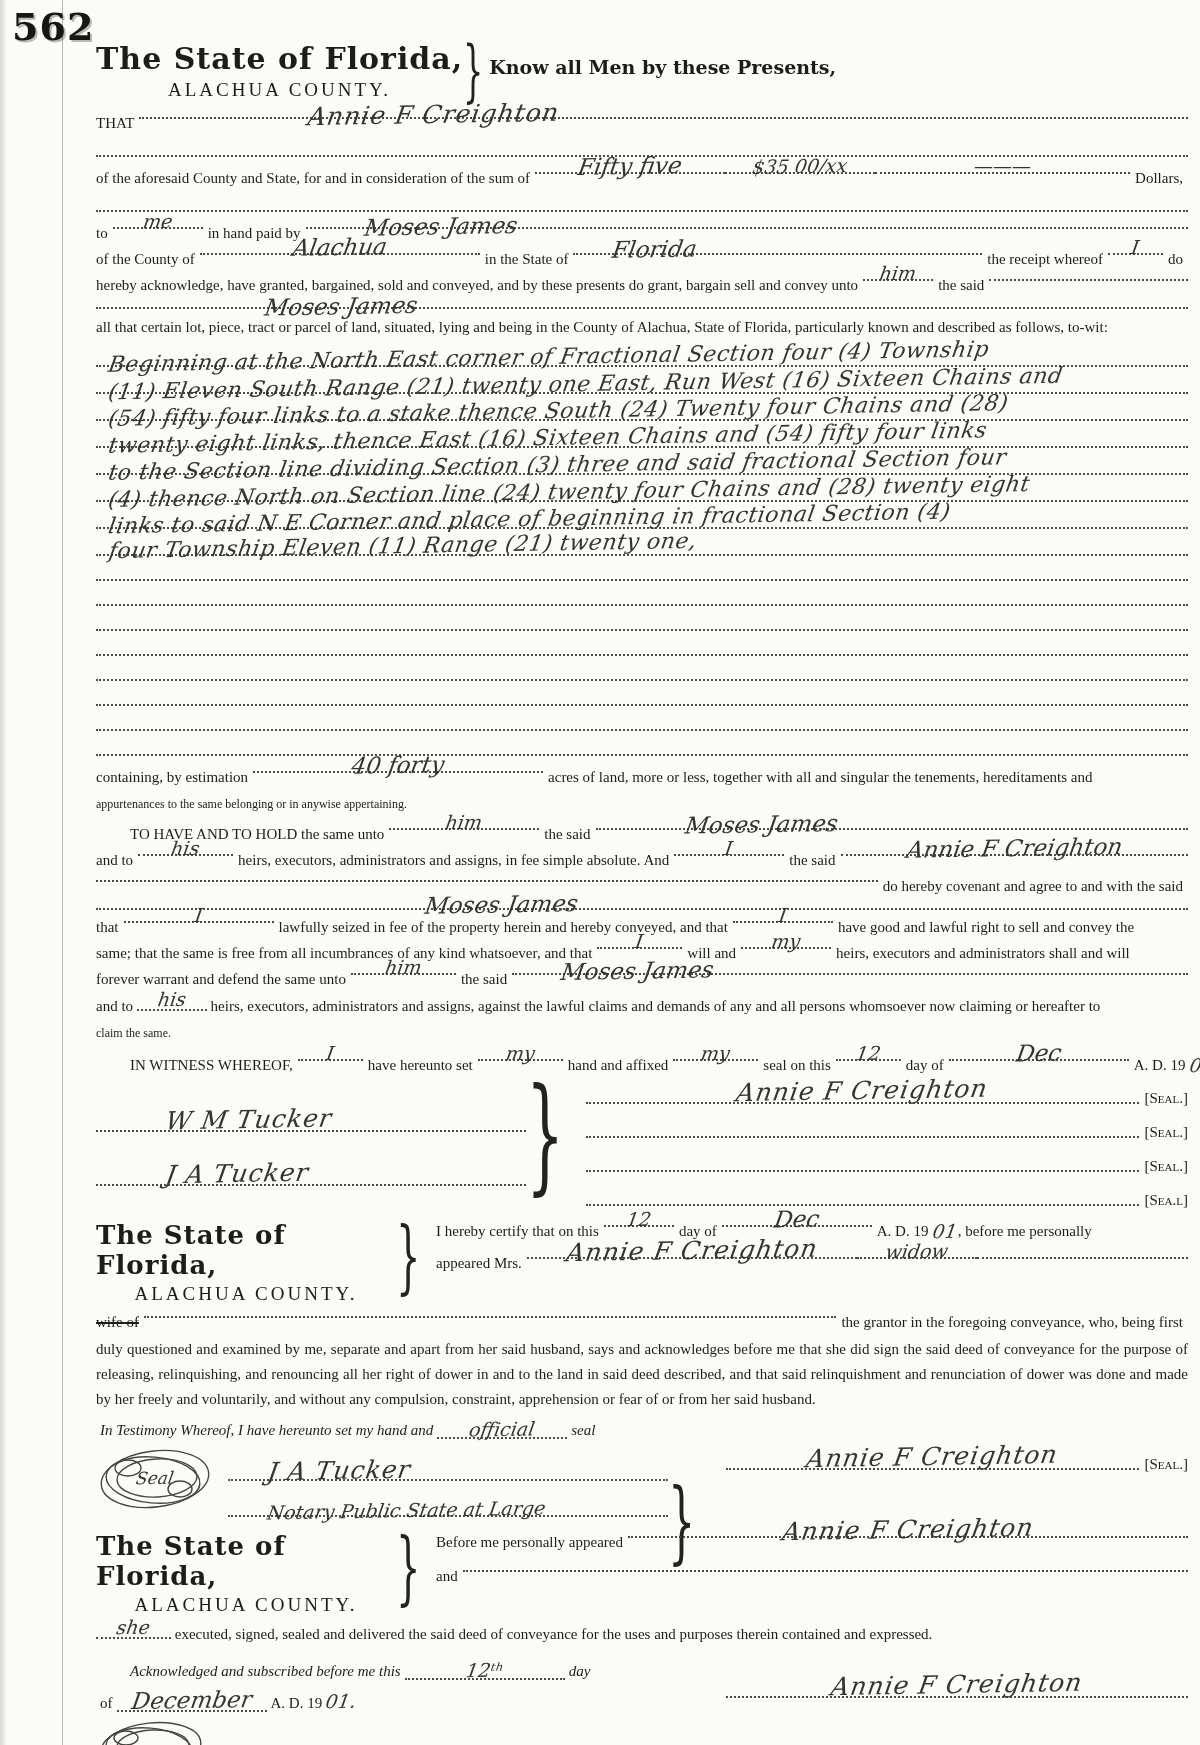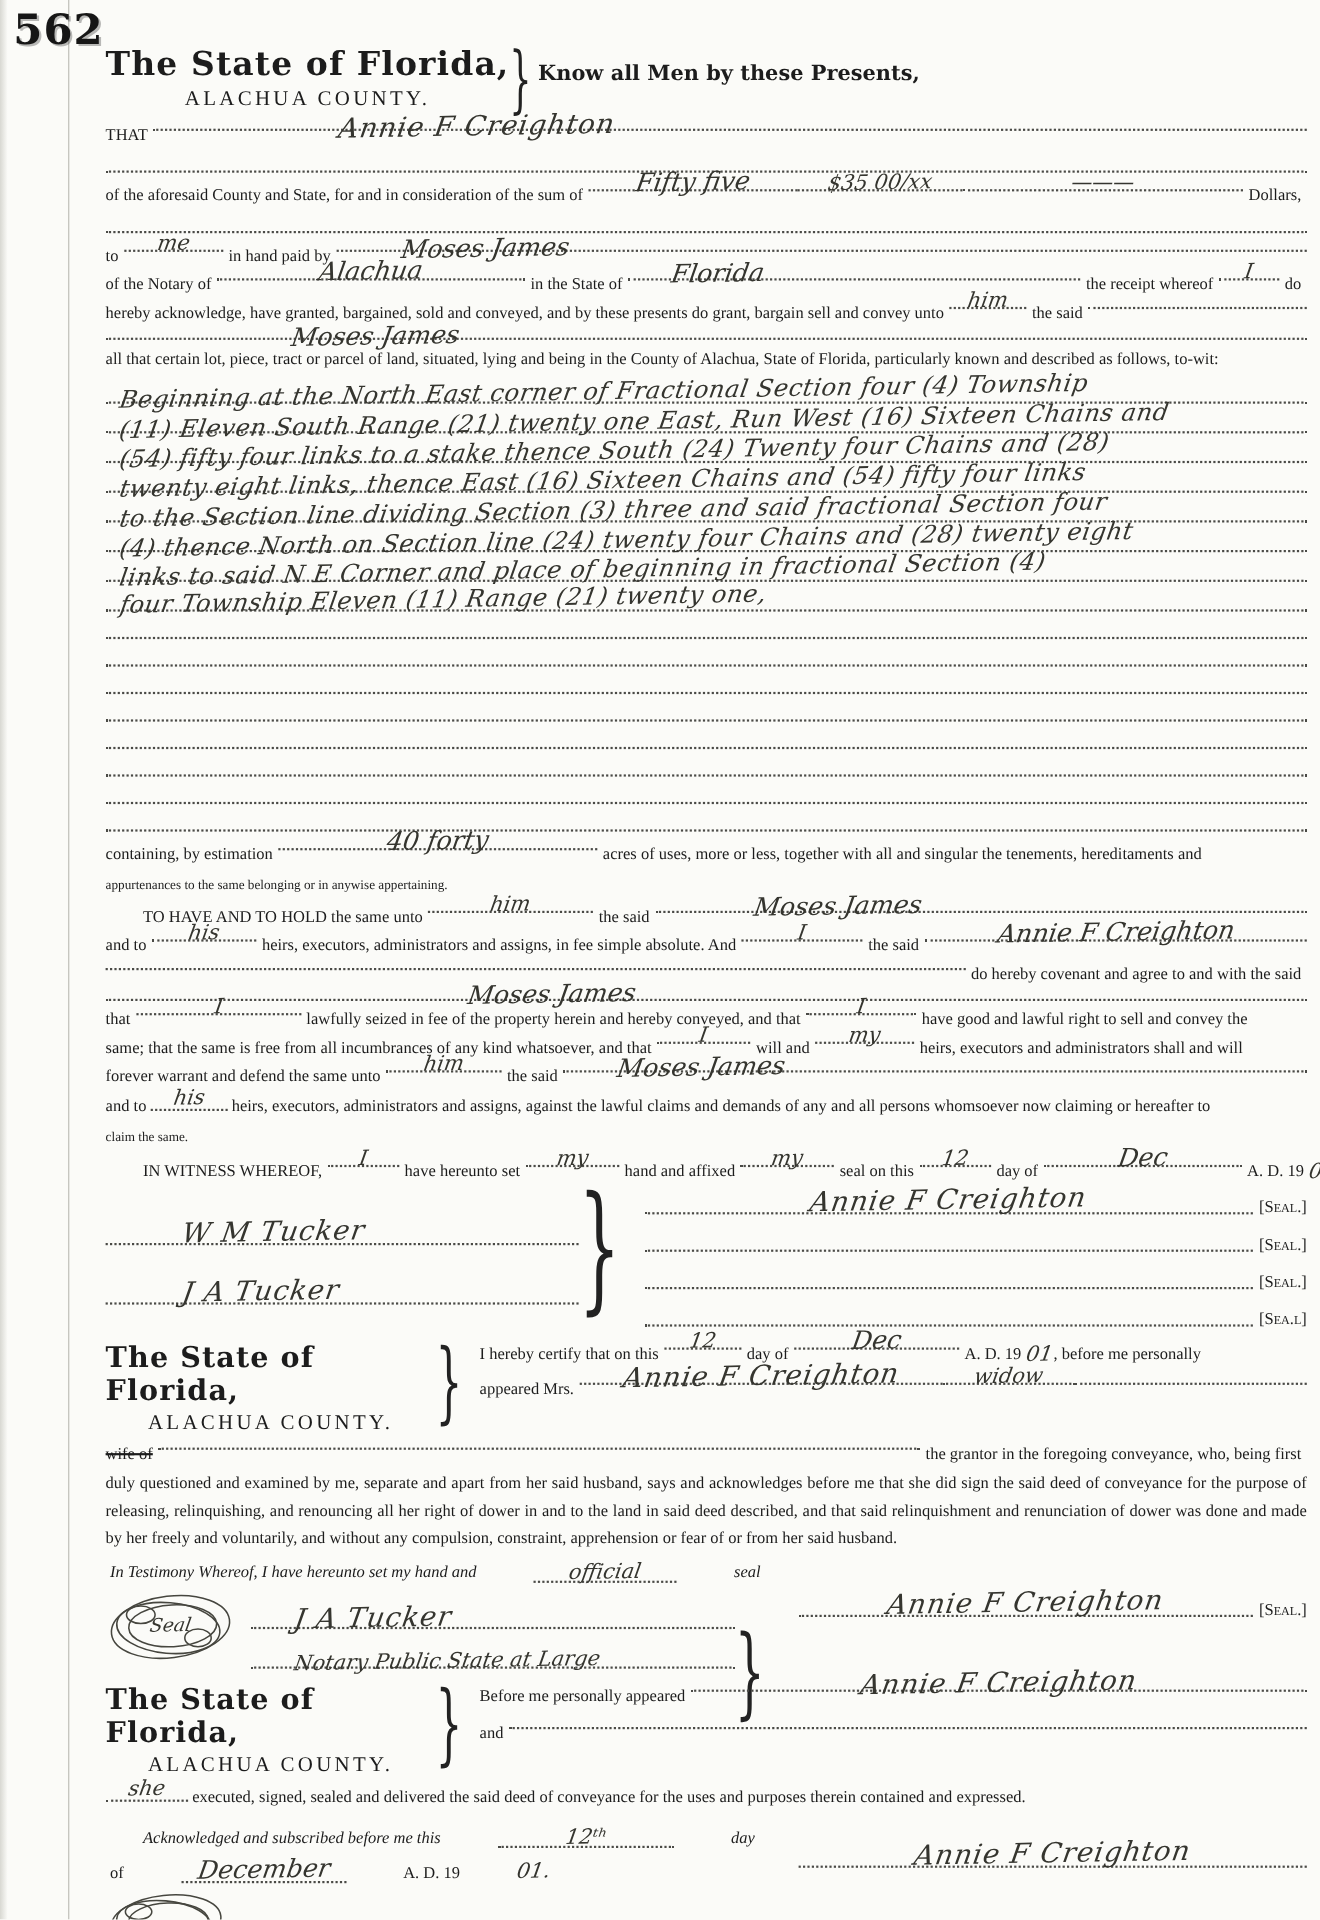--- a/index.html
+++ b/index.html
@@ -78,21 +78,21 @@
   
   .nblock { display:flex; align-items:flex-start; margin-top:14px; }
   .nleft { width:300px; }
   .nright { flex:1; padding-left:14px; }
   .notary-area { display:flex; align-items:center; margin-top:6px; }
   .seal-scribble { position:relative; flex:0 0 auto; }
   .seal-scribble .sealtext { position:absolute; left:0; right:0; top:32%; text-align:center; font-size:17px; }
   .notary-lines { flex:1; padding-left:14px; }
   .nsig-row { position:relative; border-bottom:2px dotted #4a4a46; height:36px; }
   .nsig-row > .hw { position:absolute; left:40px; bottom:-6px; }
-  .testimony { display:flex; align-items:flex-end; margin-top:10px; font-size:15px;gap:48px; }
+  .testimony { display:flex; align-items:flex-end; margin-top:10px; font-size:15px; }
   .testimony .lab { padding:0 4px; }
 
   .twocol { display:flex; }
   .twocol .colL { width:600px; }
   .twocol .colR { flex:1; padding-left:30px; }
 </style>
 </head>
 <body>
 
 <div class="page-edge"></div>
@@ -140,21 +140,21 @@
     <span class="fill fx" style="width:90px">
         <span class="hw skew">me</span>
       </span>
     <span class="lab">in hand paid by</span>
     <span class="fill">
         <span class="hw hw-lg skew" style="text-align:left;padding-left:60px">Moses James</span>
       </span>
   </div>
 
   <div class="line">
-    <span class="lab">of the Notary of</span>
+    <span class="lab">of the County of</span>
     <span class="fill fx" style="width:280px">
         <span class="hw hw-lg skew">Alachua</span>
       </span>
     <span class="lab">in the State of</span>
     <span class="fill">
         <span class="hw hw-lg skew" style="text-align:left;padding-left:40px">Florida</span>
       </span>
     <span class="lab">the receipt whereof</span>
     <span class="fill fx" style="width:55px">
         <span class="hw skew">I</span>
@@ -211,21 +211,21 @@
   <div class="blank-line"></div>
   <div class="blank-line"></div>
   <div class="blank-line"></div>
   <div class="blank-line"></div>
 
   <div class="line" style="margin-top:12px">
     <span class="lab">containing, by estimation</span>
     <span class="fill fx" style="width:290px">
         <span class="hw hw-lg skew">40   forty</span>
       </span>
-    <span class="lab">acres of uses, more or less, together with all and singular the tenements, hereditaments and</span>
+    <span class="lab">acres of land, more or less, together with all and singular the tenements, hereditaments and</span>
   </div>
   <div class="pline">appurtenances to the same belonging or in anywise appertaining.</div>
 
   <div class="line indent">
     <span class="lab">TO HAVE AND TO HOLD the same unto</span>
     <span class="fill fx" style="width:150px">
         <span class="hw skew">him</span>
       </span>
     <span class="lab">the said</span>
     <span class="fill">

